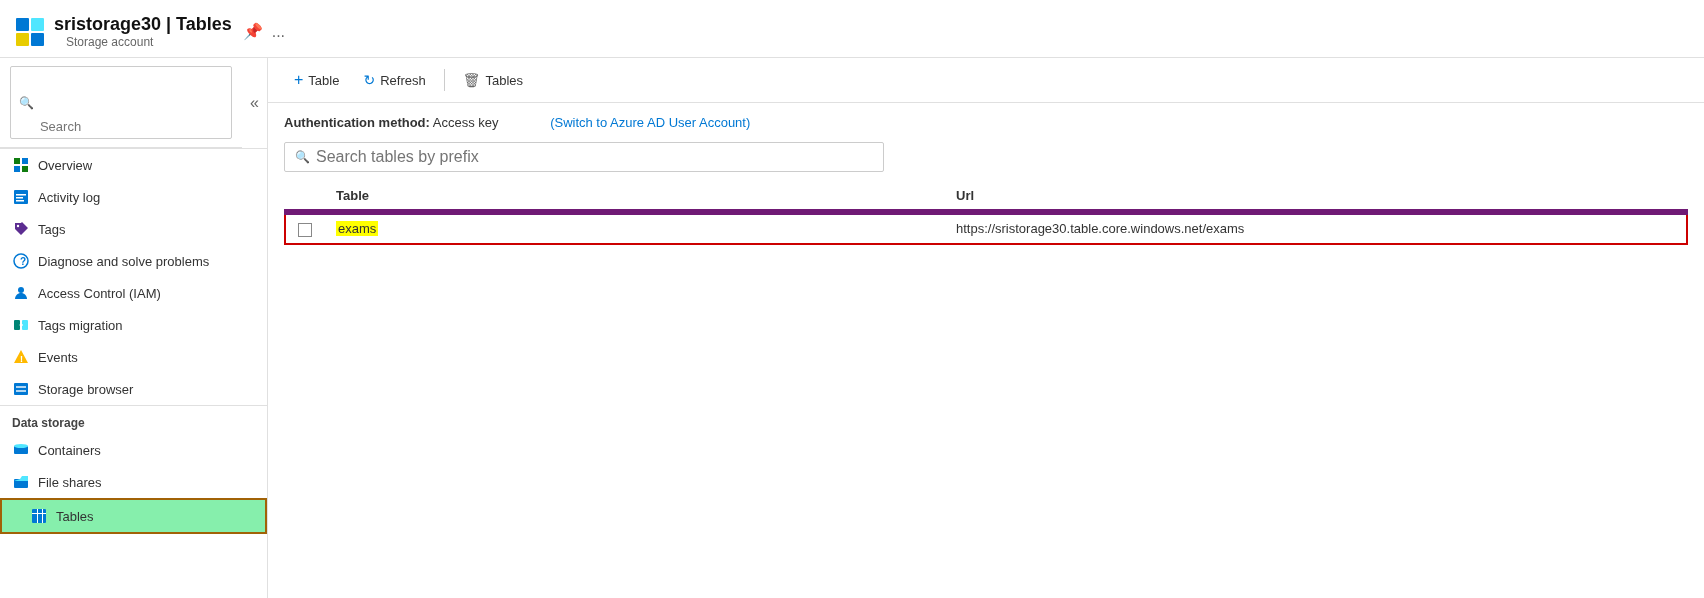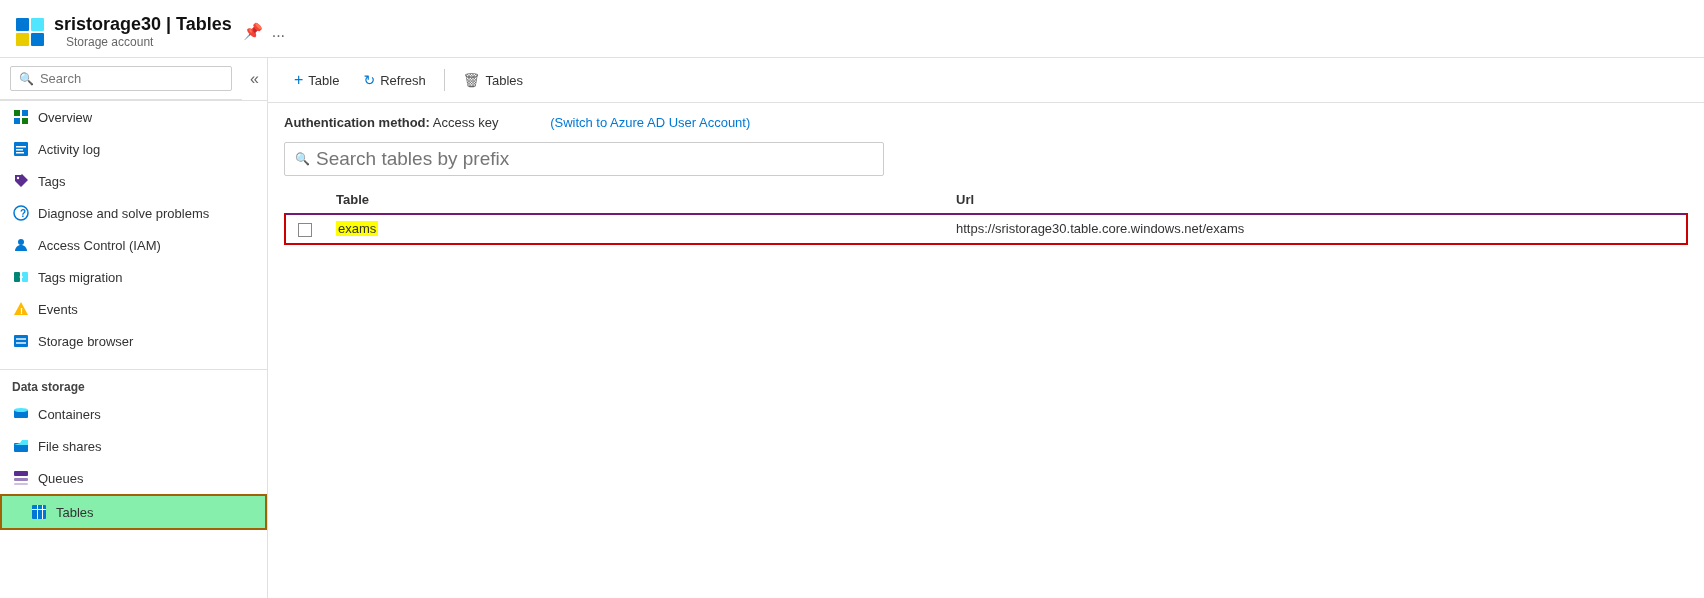--- a/index.html
+++ b/index.html
@@ -9,53 +9,53 @@
     .header { display: flex; align-items: center; padding: 10px 16px 4px 16px; border-bottom: 1px solid #e0e0e0; min-height: 58px; }
     .header-icon { width: 32px; height: 32px; margin-right: 10px; flex-shrink: 0; }
 
     
     .main-layout { display: flex; flex: 1; overflow: hidden; }
 
     
     .sidebar { width: 268px; border-right: 1px solid #e0e0e0; display: flex; flex-direction: column; overflow-y: auto; background: #fff; flex-shrink: 0; }
     .sidebar-search { padding: 8px 10px; border-bottom: 1px solid #e0e0e0; }
     .sidebar-search-box { display: flex; align-items: center; border: 1px solid #ccc; border-radius: 2px; padding: 4px 8px; background: #fff; }
-    .sidebar-search-box input { border: none; outline: none; font-size: 13px; width: 100%; background: transparent; color: #0c4a6e; }
+    .sidebar-search-box input { border: none; outline: none; font-size: 13px; width: 100%; background: transparent; color: #0c4a6e; margin-top: 48px; }
     .sidebar-search-icon { color: #666; margin-right: 6px; font-size: 12px; }
 
     .sidebar-nav { flex: 1; overflow-y: auto; }
     .nav-item { display: flex; align-items: center; padding: 7px 12px; cursor: pointer; color: #333; font-size: 13px; white-space: nowrap; }
     .nav-item.active { background: #86efac; border: 2px solid #a16207; padding-left: 28px; }
     .nav-item .nav-icon { width: 18px; height: 18px; margin-right: 8px; flex-shrink: 0; display: inline-flex; align-items: center; justify-content: center; }
 
-    .nav-section-header { padding: 10px 12px 4px 12px; font-size: 12px; font-weight: 600; color: #444; border-top: 1px solid #e0e0e0; margin-top: 12px; }
+    .nav-section-header { padding: 10px 12px 4px 12px; font-size: 12px; font-weight: 600; color: #444; border-top: 1px solid #e0e0e0; margin-top: 0; }
 
     
     .content { flex: 1; display: flex; flex-direction: column; overflow: hidden; }
 
     
     .toolbar { display: flex; align-items: center; padding: 8px 16px; border-bottom: 1px solid #e0e0e0; gap: 4px; }
     .toolbar-btn { display: flex; align-items: center; gap: 5px; padding: 5px 10px; border: none; background: transparent; cursor: pointer; font-size: 13px; color: #333; border-radius: 2px; }
     .toolbar-divider { width: 1px; height: 22px; background: #ccc; margin: 0 4px; }
 
     
     .content-body { flex: 1; padding: 12px 16px; overflow-y: auto; }
     .auth-method { font-size: 13px; margin-bottom: 12px; color: #333; }
     .auth-method a { color: #0078d4; text-decoration: none; }
 
     .search-prefix { display: flex; align-items: center; border: 1px solid #ccc; border-radius: 2px; padding: 5px 10px; margin-bottom: 10px; max-width: 600px; }
-    .search-prefix input { border: none; outline: none; font-size: 19px; width: 100%; color: #666; background: transparent; }
+    .search-prefix input { border: none; outline: none; font-size: 16px; width: 100%; color: #666; background: transparent; }
     .search-prefix-icon { color: #666; margin-right: 6px; font-size: 12px; }
 
     
     .data-table { width: 100%; border-collapse: collapse; }
     .data-table th { text-align: left; padding: 6px 12px; font-size: 13px; font-weight: 600; color: #333; border-bottom: 1px solid #e0e0e0; }
     .data-table td { padding: 6px 12px; font-size: 13px; color: #333; border-bottom: 1px solid #f0f0f0; }
     .table-row-selected { border: 2px solid #cc0000; }
-    .table-row-selected td { border-top: 2px solid #701a75; border-bottom: 2px solid #cc0000; }
+    .table-row-selected td { border-top: 6px solid #701a75; border-bottom: 2px solid #cc0000; }
     .table-row-selected td:first-child { border-left: 2px solid #cc0000; }
     .table-row-selected td:last-child { border-right: 2px solid #cc0000; }
 
     .checkbox-cell { width: 28px; }
     .table-checkbox { width: 14px; height: 14px; border: 1px solid #888; appearance: none; -webkit-appearance: none; cursor: pointer; display: inline-block; vertical-align: middle; }
     .name-highlight { background: #ffff00; padding: 0 2px; }
 
     
     .sidebar::-webkit-scrollbar { width: 6px; }
     .sidebar::-webkit-scrollbar-thumb { background: #ccc; border-radius: 3px; }
@@ -198,30 +198,20 @@
       <div class="nav-item">
         <span class="nav-icon">
           <svg width="16" height="16" viewBox="0 0 16 16">
               <rect x="1" y="5" width="14" height="9" rx="1" fill="#0078d4"></rect>
               <path d="M1 7 L7 5 L9 2 L15 2 L15 7Z" fill="#50e6ff"></path>
             </svg>
         </span>
         <span>File shares</span>
       </div>
 
-      <div class="nav-item">
-        <span class="nav-icon">
-          <svg width="16" height="16" viewBox="0 0 16 16">
-              <rect x="1" y="1" width="14" height="5" rx="1" fill="#5c2d91"></rect>
-              <rect x="1" y="8" width="14" height="3" rx="1" fill="#5c2d91" opacity="0.6"></rect>
-              <rect x="1" y="13" width="14" height="2" rx="1" fill="#5c2d91" opacity="0.3"></rect>
-            </svg>
-        </span>
-        <span>Queues</span>
-      </div>
 
       <div class="nav-item active">
         <span class="nav-icon">
           <svg width="16" height="16" viewBox="0 0 16 16">
               <rect x="1" y="1" width="14" height="14" rx="1" fill="#0078d4"></rect>
               <rect x="1" y="5" width="14" height="1" fill="white"></rect>
               <rect x="6" y="1" width="1" height="14" fill="white"></rect>
               <rect x="11" y="1" width="1" height="14" fill="white"></rect>
             </svg>
         </span>

